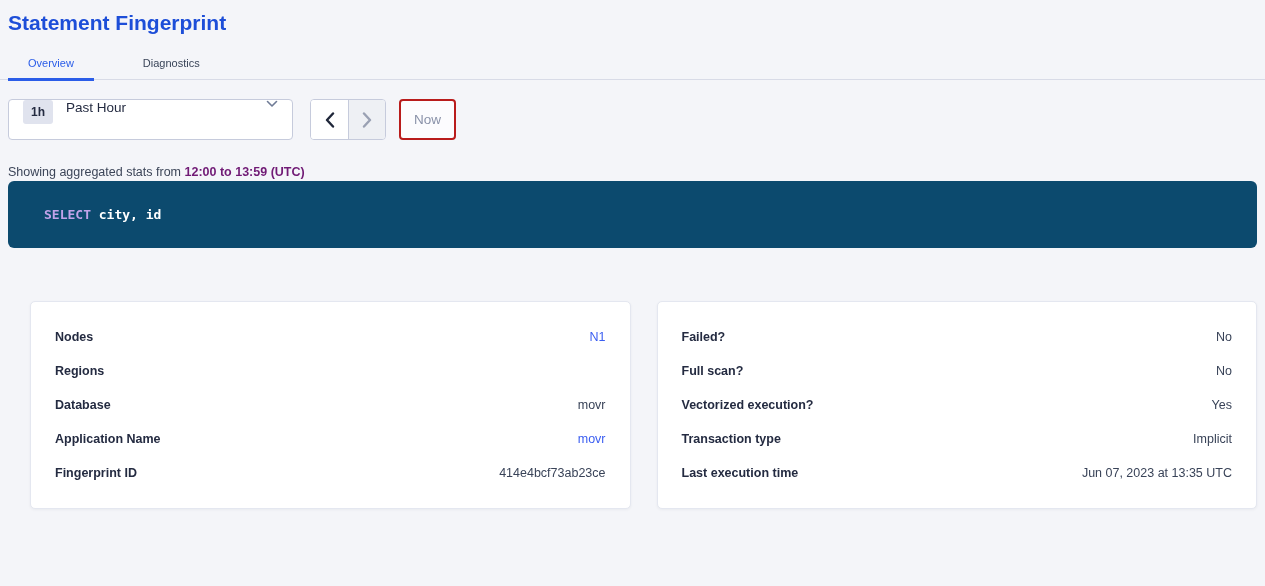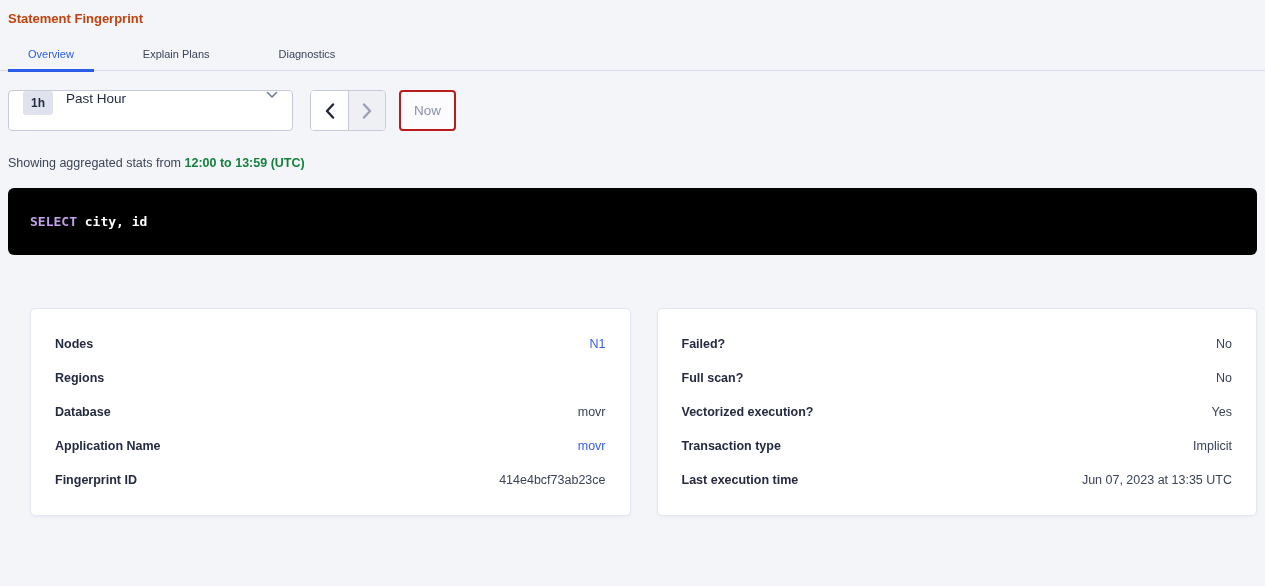--- a/index.html
+++ b/index.html
@@ -7,23 +7,23 @@
   body {
     background:#f4f5f9;
     font-family:"Liberation Sans", sans-serif;
     color:#242b41;
   }
   .page { width:1265px; height:586px; }
 
   
   .page-title {
     margin:11px 8px 0;
-    font-size:13px;
-    font-weight:700;
-    color:#c2410c;
+    font-size:21px;
+    font-weight:700;
+    color:#1d4ed8;
   }
 
   
   .tabbar {
     margin-top:15px;
     display:flex;
     gap:29px;
     padding-left:8px;
     border-bottom:1px solid #d8dbe7;
   }
@@ -100,28 +100,28 @@
     display:flex; align-items:center; justify-content:center;
     cursor:default;
   }
 
   
   .stats-caption {
     margin:25px 8px 0;
     font-size:12.5px;
     color:#3c4558;
   }
-  .stats-caption b { color:#15803d; }
+  .stats-caption b { color:#701a75; }
 
   
   .sql-box {
-    margin:18px 8px 0;
-    background:#000000;
+    margin:2px 8px 0;
+    background:#0c4a6e;
     border-radius:6px;
-    padding:22px 22px;
+    padding:22px 36px;
   }
   .sql-line {
     font-family:"DejaVu Sans Mono", monospace;
     font-size:13px;
     font-weight:700;
     line-height:23px;
     color:#ffffff;
     white-space:pre;
   }
   .sql-kw { color:#c2a3ea; }
@@ -162,21 +162,20 @@
 </style>
 </head>
 <body>
 
 <div class="page">
 
   <h1 class="page-title">Statement Fingerprint</h1>
 
   <div class="tabbar">
     <div class="tab active">Overview</div>
-    <div class="tab">Explain Plans</div>
     <div class="tab">Diagnostics</div>
   </div>
 
   <div class="time-row">
     <div class="time-select">
       <span class="interval-badge">1h</span>
       <span class="time-select-label">Past Hour</span>
       <span class="chevron-down">
         <svg width="12" height="8" viewBox="0 0 12 8">
             <polyline points="1.5,1.5 6,6 10.5,1.5" fill="none" stroke="#6f7b96" stroke-width="1.6" stroke-linecap="round" stroke-linejoin="round"></polyline>

